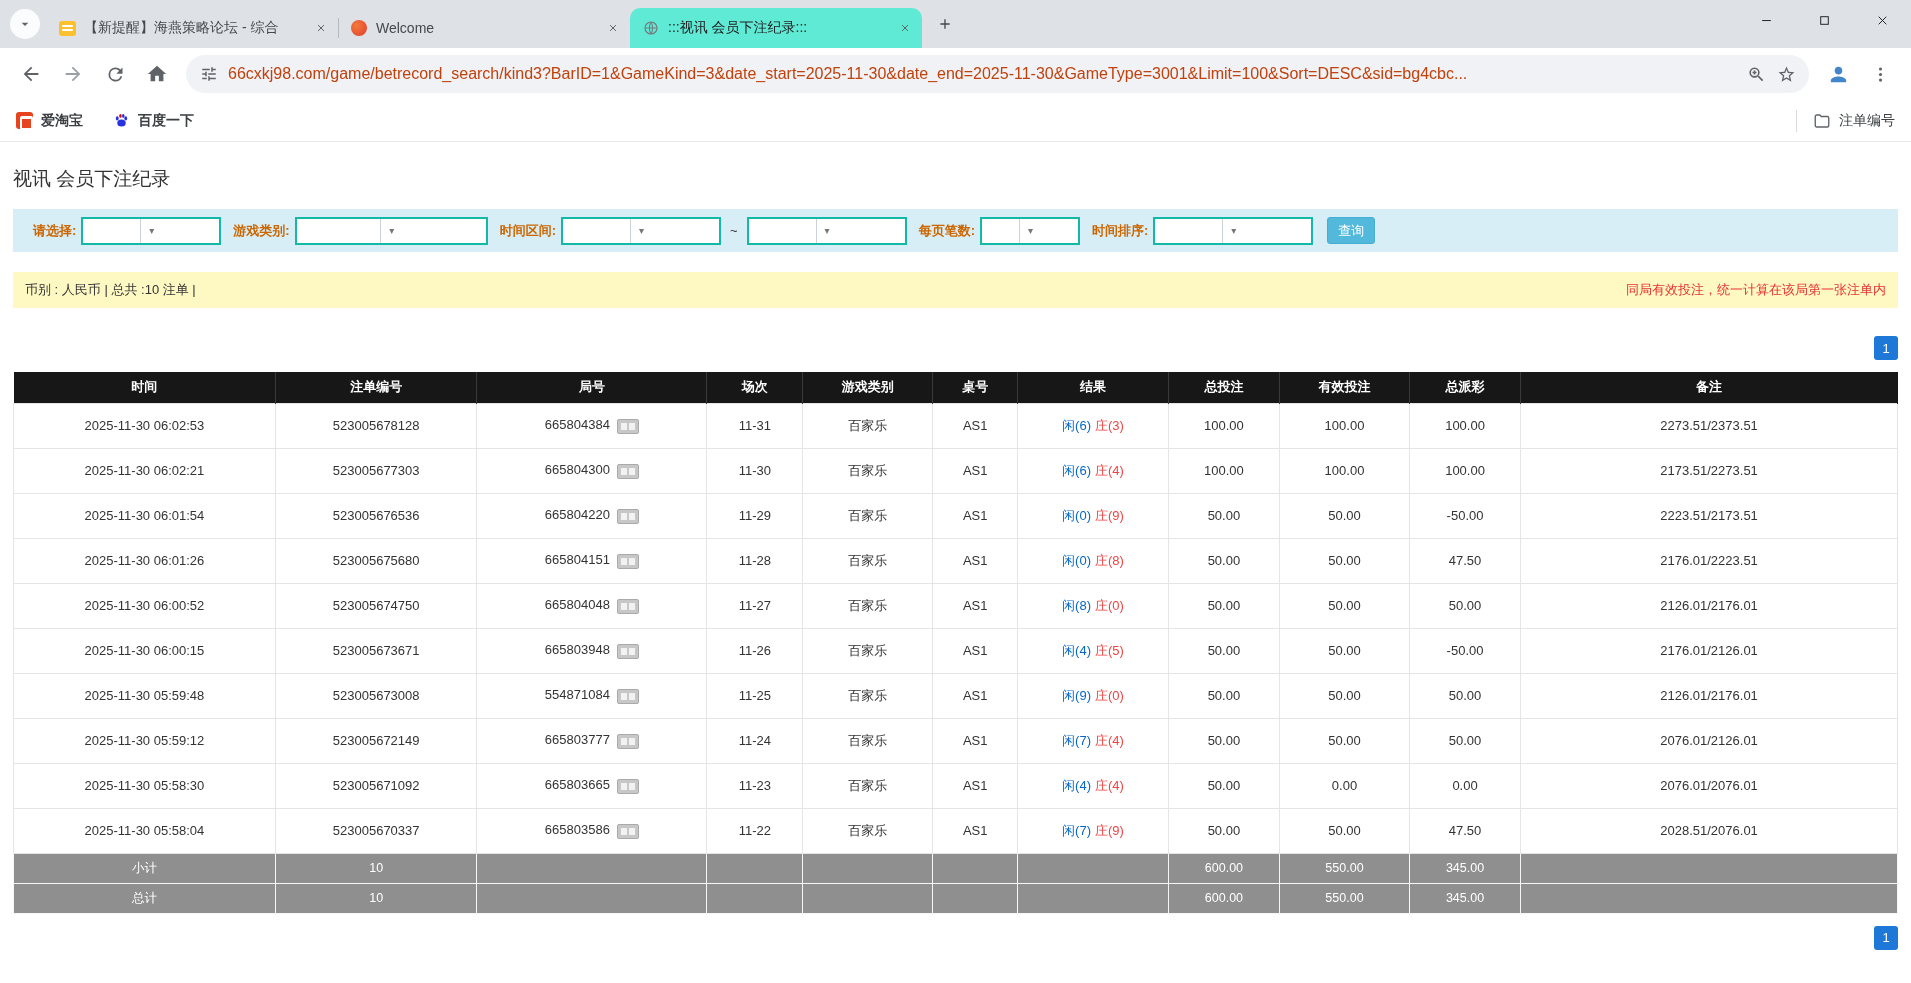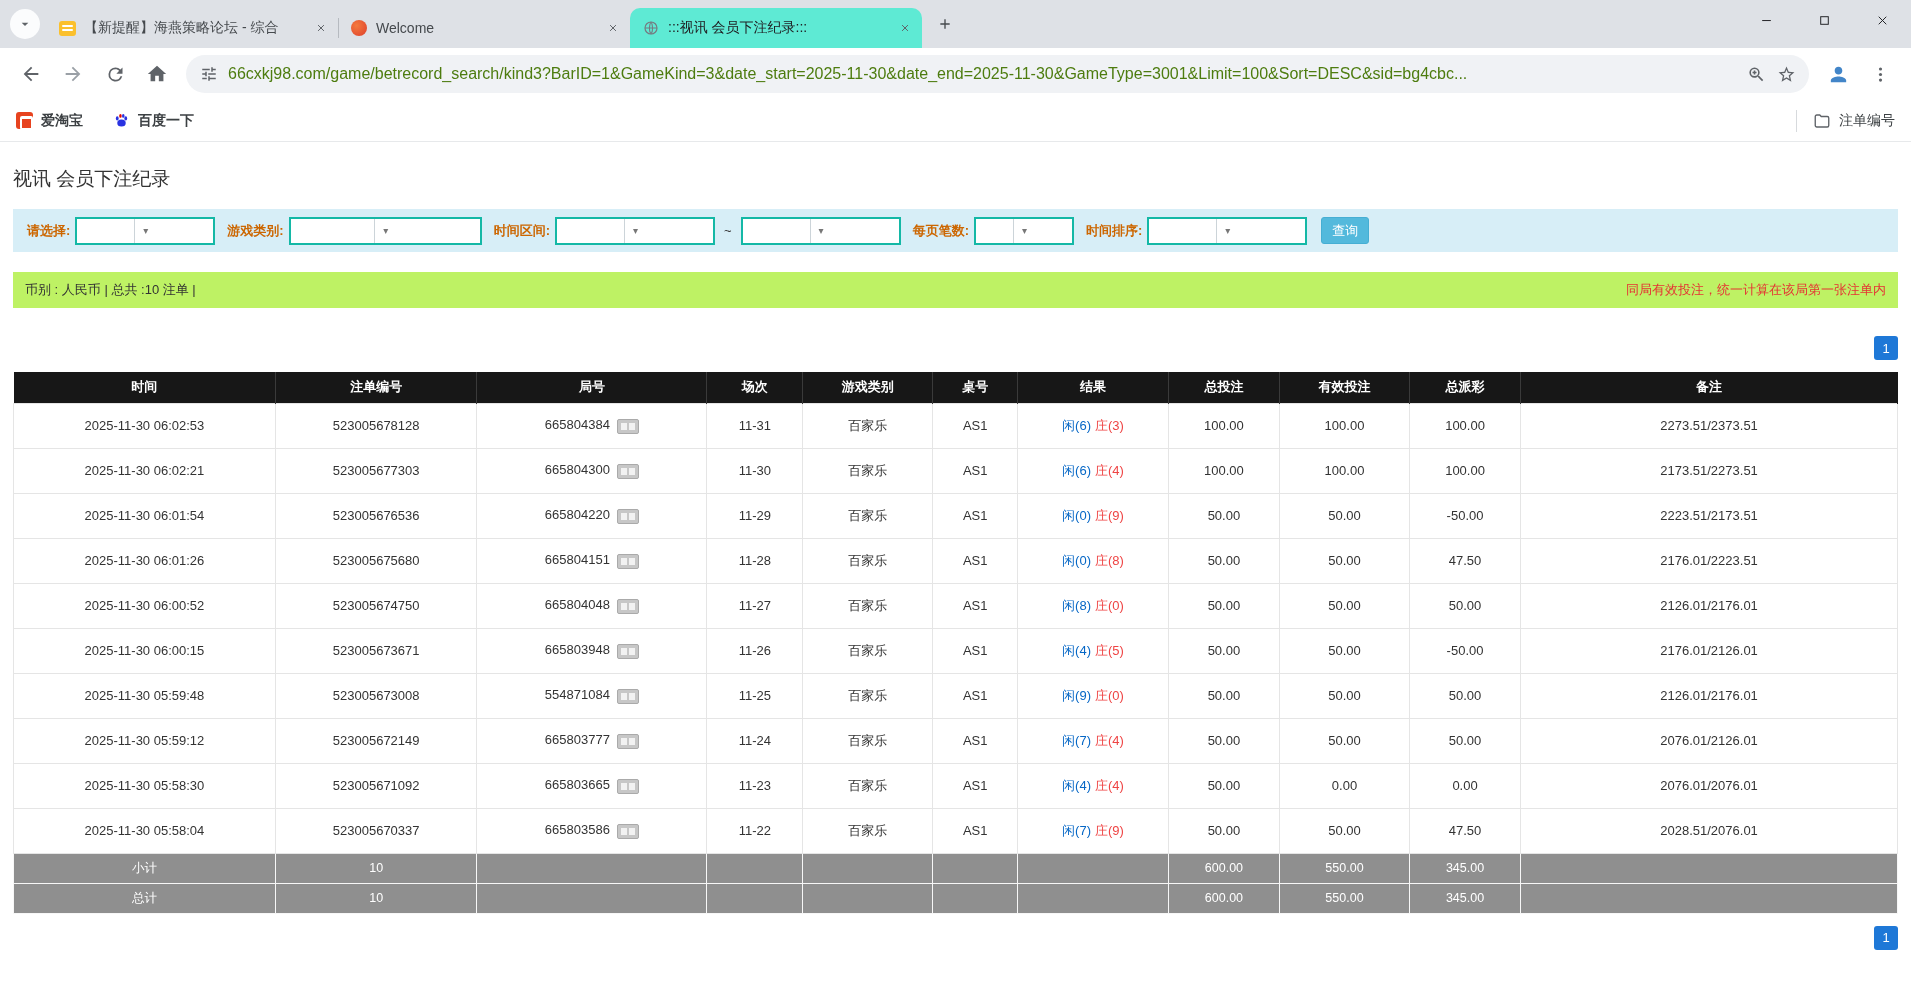--- a/index.html
+++ b/index.html
@@ -22,21 +22,21 @@
   .tab-title { flex:1; margin:0 8px; white-space:nowrap; overflow:hidden; text-overflow:ellipsis; }
   .tab-close { width:19px; height:19px; border-radius:50%; display:flex; align-items:center; justify-content:center; cursor:pointer; flex:0 0 auto; }
   .new-tab-btn { width:30px; height:30px; margin:0 0 9px 8px; border-radius:50%; display:flex; align-items:center; justify-content:center; cursor:pointer; }
   .win-controls { position:absolute; top:0; right:0; height:40px; display:flex; }
   .win-btn { width:58px; height:40px; display:flex; align-items:center; justify-content:center; cursor:pointer; }
 
   .navbar { height:52px; background:#fff; display:flex; align-items:center; padding:0 10px; }
   .nav-btn { width:38px; height:38px; border-radius:50%; display:flex; align-items:center; justify-content:center; cursor:pointer; flex:0 0 auto; margin:0 2px; }
   .omnibox { flex:1; height:38px; background:#f0f2f5; border-radius:19px; display:flex; align-items:center;
     padding:0 8px 0 14px; margin:0 8px; cursor:text; min-width:0; }
-  .omnibox .url { flex:1; font-size:16px; color:#4d7c0f; white-space:nowrap; overflow:hidden; min-width:0; }
+  .omnibox .url { flex:1; font-size:16px; color:#c2410c; white-space:nowrap; overflow:hidden; min-width:0; }
   .box-icon { width:30px; height:30px; border-radius:50%; display:flex; align-items:center; justify-content:center; cursor:pointer; flex:0 0 auto; }
   .tune-wrap { margin-right:10px; }
 
   .bookmarks { height:42px; background:#fff; border-bottom:1px solid #e7e9eb; display:flex; align-items:center; padding:0 16px; font-size:14px; color:#3c4043; }
   .bm-item { display:flex; align-items:center; gap:8px; margin-right:30px; cursor:pointer;font-weight:bold; }
   .bm-tao { width:17px; height:17px; background:#e7431f; border-radius:3px; position:relative; }
   .bm-tao::after { content:""; position:absolute; left:4px; top:4px; width:9px; height:9px; border:2px solid #fff; border-radius:2px; border-top-width:3px; }
   .bm-spacer { flex:1; }
   .bm-divider { width:1px; height:22px; background:#d7dadd; margin:0 16px; }
   .bm-right { display:flex; align-items:center; gap:8px; cursor:pointer; }
@@ -48,21 +48,21 @@
   .filter-bar { margin-top:17px; background:#d7eef7; height:43px; display:flex; align-items:center; padding:0 8px; }
   .f-label { color:#c60; font-weight:bold; font-size:13px; margin:0 5px 0 12px; white-space:nowrap; }
   .select { display:inline-flex; align-items:center; height:28px; background:#fff; border:2px solid #14b8a6; cursor:pointer;flex-direction:column; }
   .select .val { flex:1; padding:0 8px; font-size:13px; color:#333; white-space:nowrap; overflow:hidden; }
   .select .arrow { width:22px; height:100%; border-left:1px solid #ccd4d9; display:flex; align-items:center; justify-content:center; color:#777; font-size:10px; }
   .w-qtype { width:140px; } .w-game { width:193px; } .w-date { width:160px; } .w-per { width:100px; } .w-sort { width:160px; }
   .tilde { margin:0 9px; color:#333; font-size:13px; }
   .search-btn { margin-left:14px; height:27px; padding:0 10px; background:#53b9dc; border:1px solid #46aed3; border-radius:3px;
     color:#fff; font-size:13px; cursor:pointer; font-family:inherit; }
 
-  .summary-bar { margin-top:20px; background:#bef264; height:36px; display:flex; align-items:center; justify-content:space-between;
+  .summary-bar { margin-top:20px; background:#fef9c3; height:36px; display:flex; align-items:center; justify-content:space-between;
     padding:0 12px; font-size:13px; }
   .summary-left { color:#333; }
   .summary-right { color:#e53333; }
 
   .pager { display:flex; justify-content:flex-end; }
   .pager.top { margin:28px 0 12px; }
   .pager.bottom { margin:12px 0 0; }
   .page-btn { min-width:24px; height:24px; padding:0 6px; background:#1e78d7; color:#fff; font-size:13px;
     display:flex; align-items:center; justify-content:center; border-radius:3px; cursor:pointer; }
 
@@ -244,21 +244,21 @@
       </span>
       <span>注单编号</span>
     </div>
   </div>
 </div>
 
 <div class="page">
   <h1 class="page-title">视讯 会员下注纪录</h1>
 
   <div class="filter-bar">
-    <span class="f-label" style="margin-left:6px">请选择:</span>
+    <span class="f-label" style="margin-left:12px">请选择:</span>
     <div class="select w-qtype">
       <span class="val">日期查询</span>
       <span class="arrow">▾</span>
     </div>
 
     <span class="f-label">游戏类别:</span>
     <div class="select w-game">
       <span class="val">百家乐</span>
       <span class="arrow">▾</span>
     </div>

